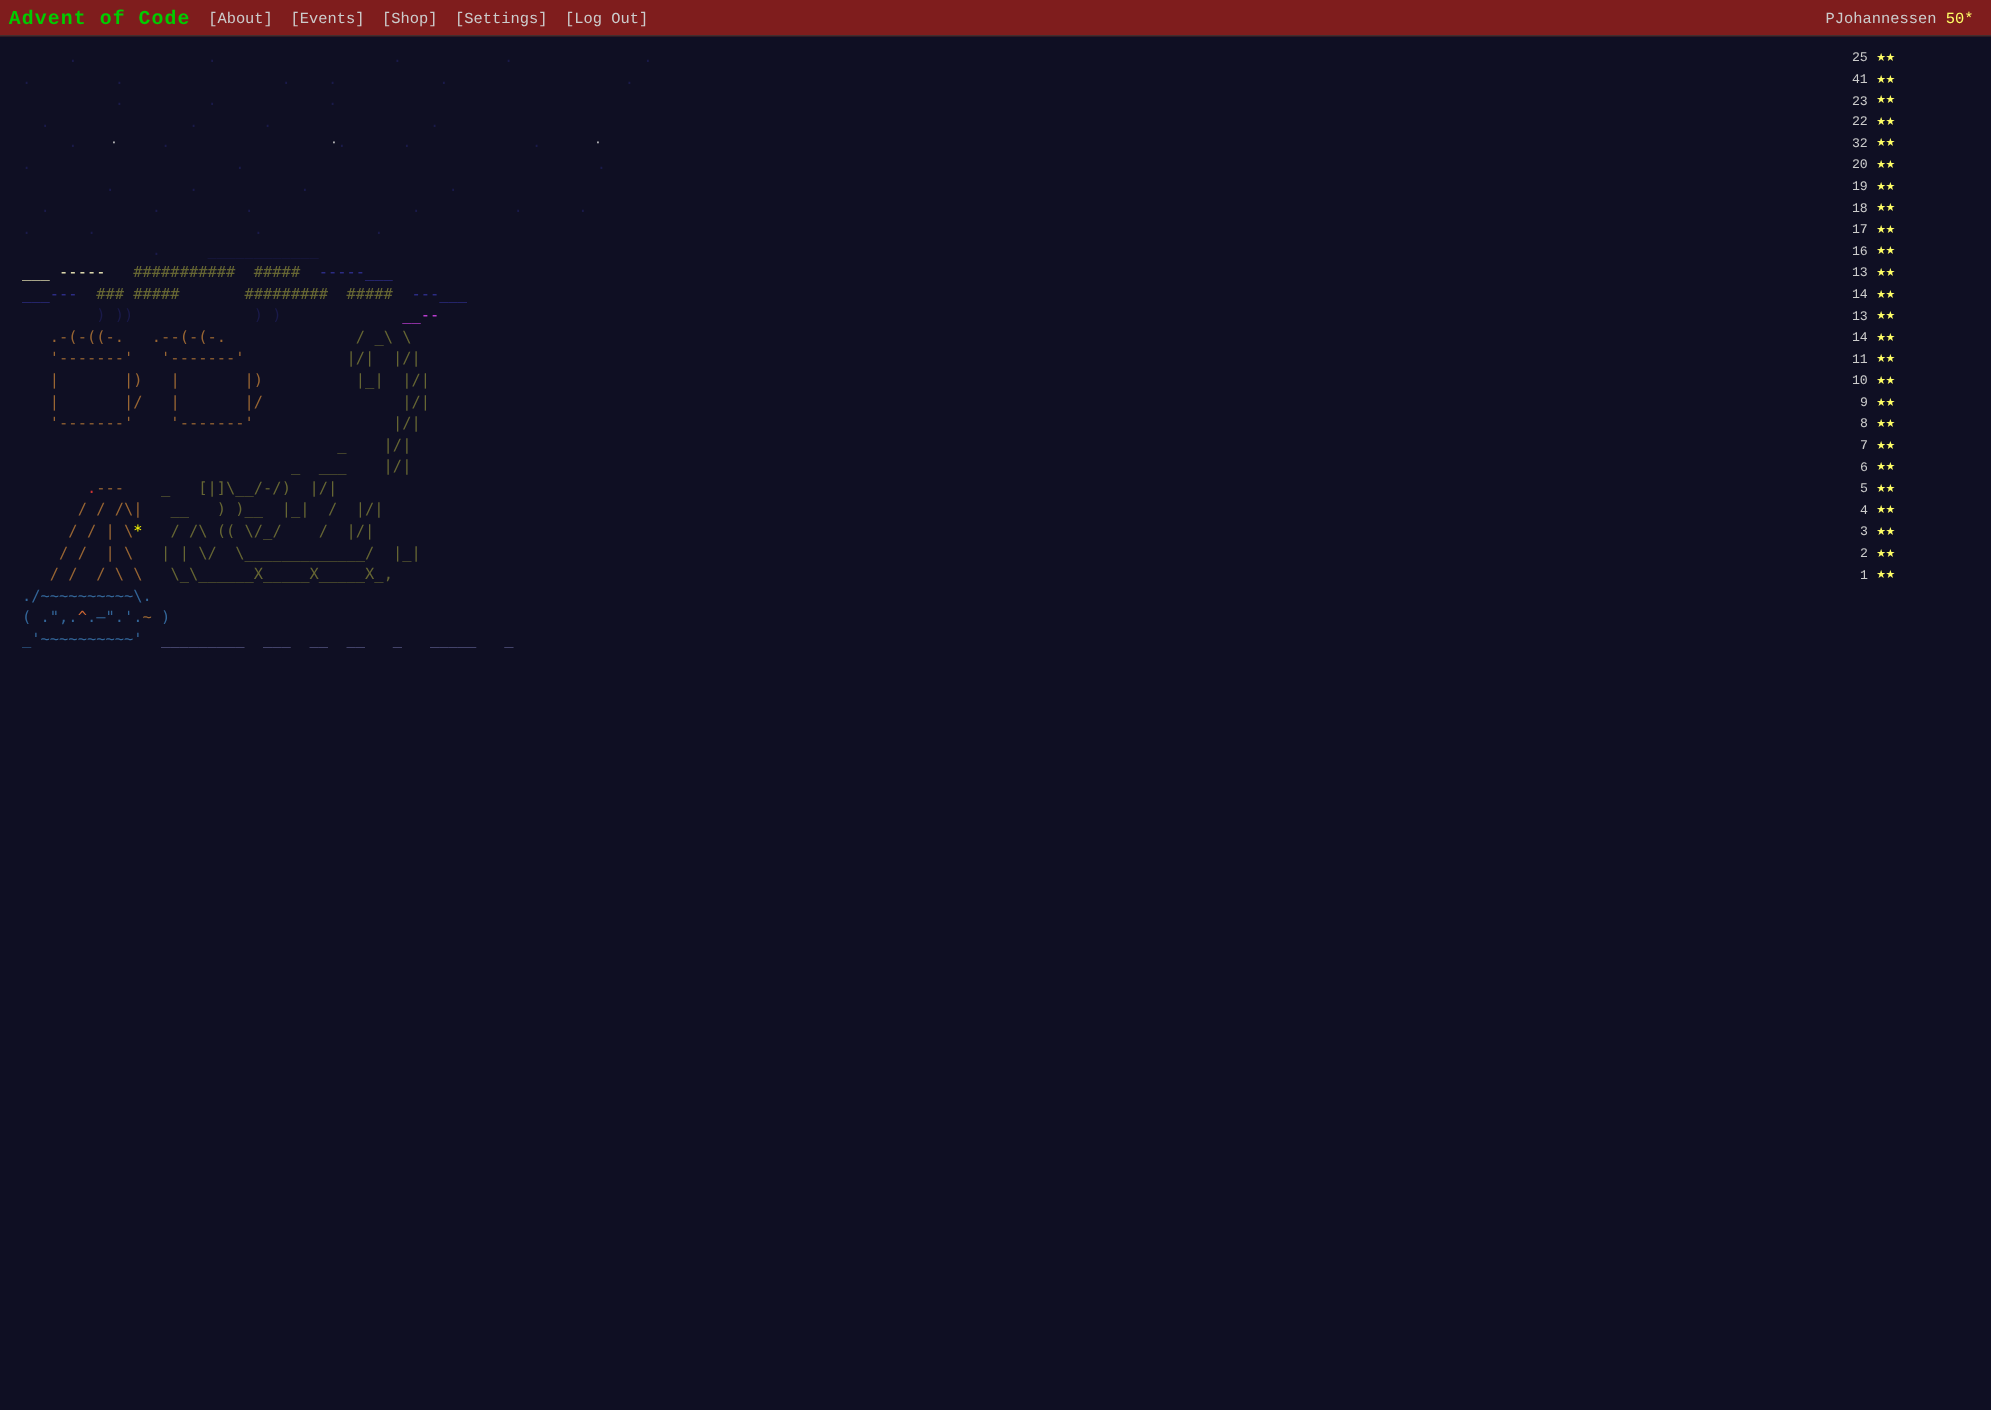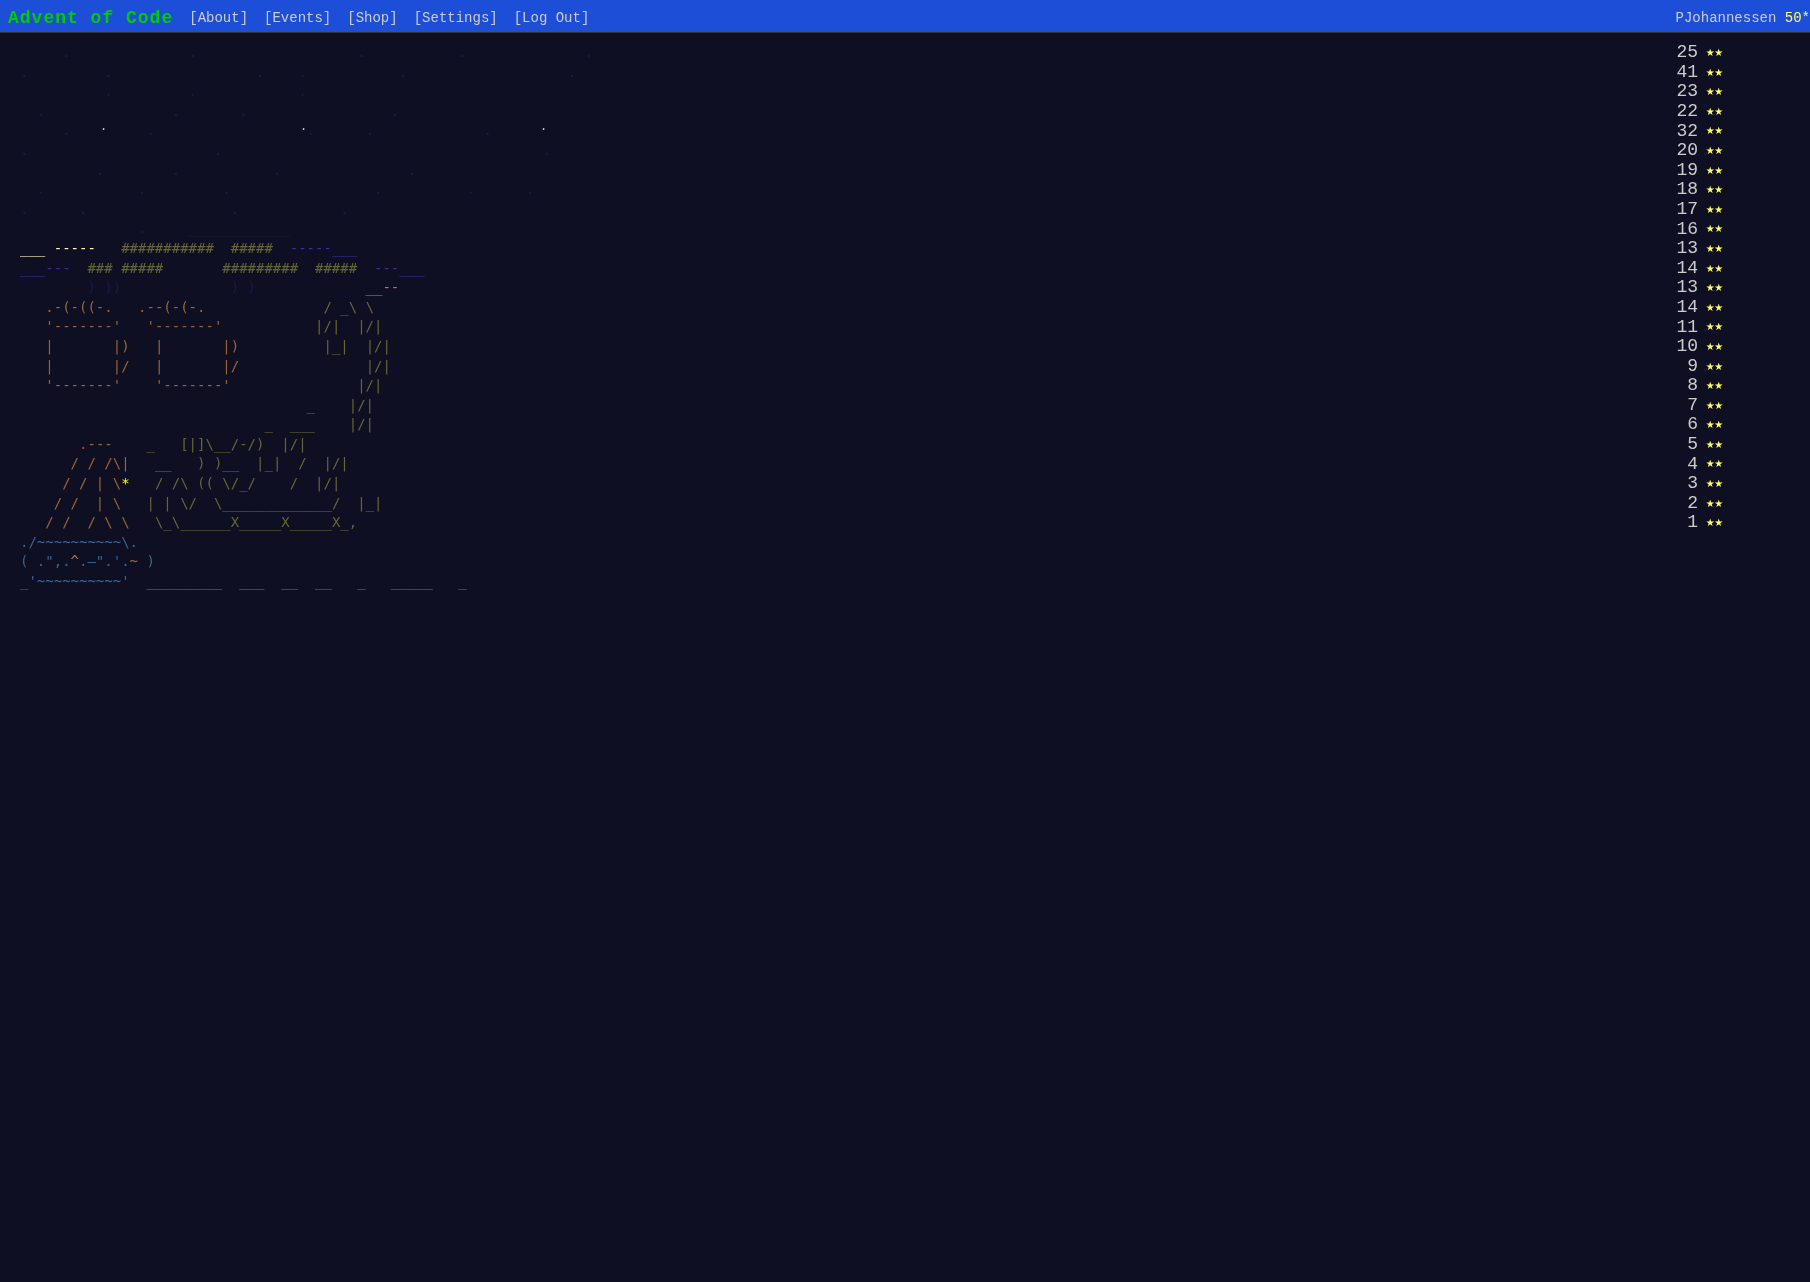--- a/index.html
+++ b/index.html
@@ -6,21 +6,21 @@
     body {
       background-color: #0f0f23;
       color: #cccccc;
       font-family: 'Courier New', Courier, monospace;
       font-size: 14px;
       min-height: 1282px;
       width: 1810px;
       overflow-x: hidden;
     }
     header {
-      background-color: #1d4ed8;
+      background-color: #7f1d1d;
       padding: 8px 0 4px 8px;
       border-bottom: 1px solid #333;
     }
     .header-row1 {
       display: flex;
       align-items: center;
       gap: 16px;
       flex-wrap: wrap;
     }
     .header-row2 {
@@ -44,20 +44,21 @@
     }
     .nav-link {
       color: #cccccc;
       text-decoration: none;
       cursor: pointer;
       text-align: center;
     }
     .user-info {
       color: #cccccc;
       margin-left: auto;
+      padding-right: 16px;
     }
     .stars-gold { color: #ffff66; }
     .main-content {
       padding: 10px 0 10px 20px;
       position: relative;
     }
     .calendar-area {
       display: flex;
       flex-direction: row;
       gap: 0;
@@ -73,21 +74,21 @@
       display: flex;
       align-items: center;
       gap: 8px;
       line-height: 1.4;
       height: 19.6px;
     }
     .day-num {
       color: #cccccc;
       text-align: right;
       min-width: 28px;
-      font-size: 18px;
+      font-size: 12px;
     }
     .day-stars {
       color: #ffff66;
       font-size: 14px;
     }
   </style>
 </head>
 <body>
 
 <header>

